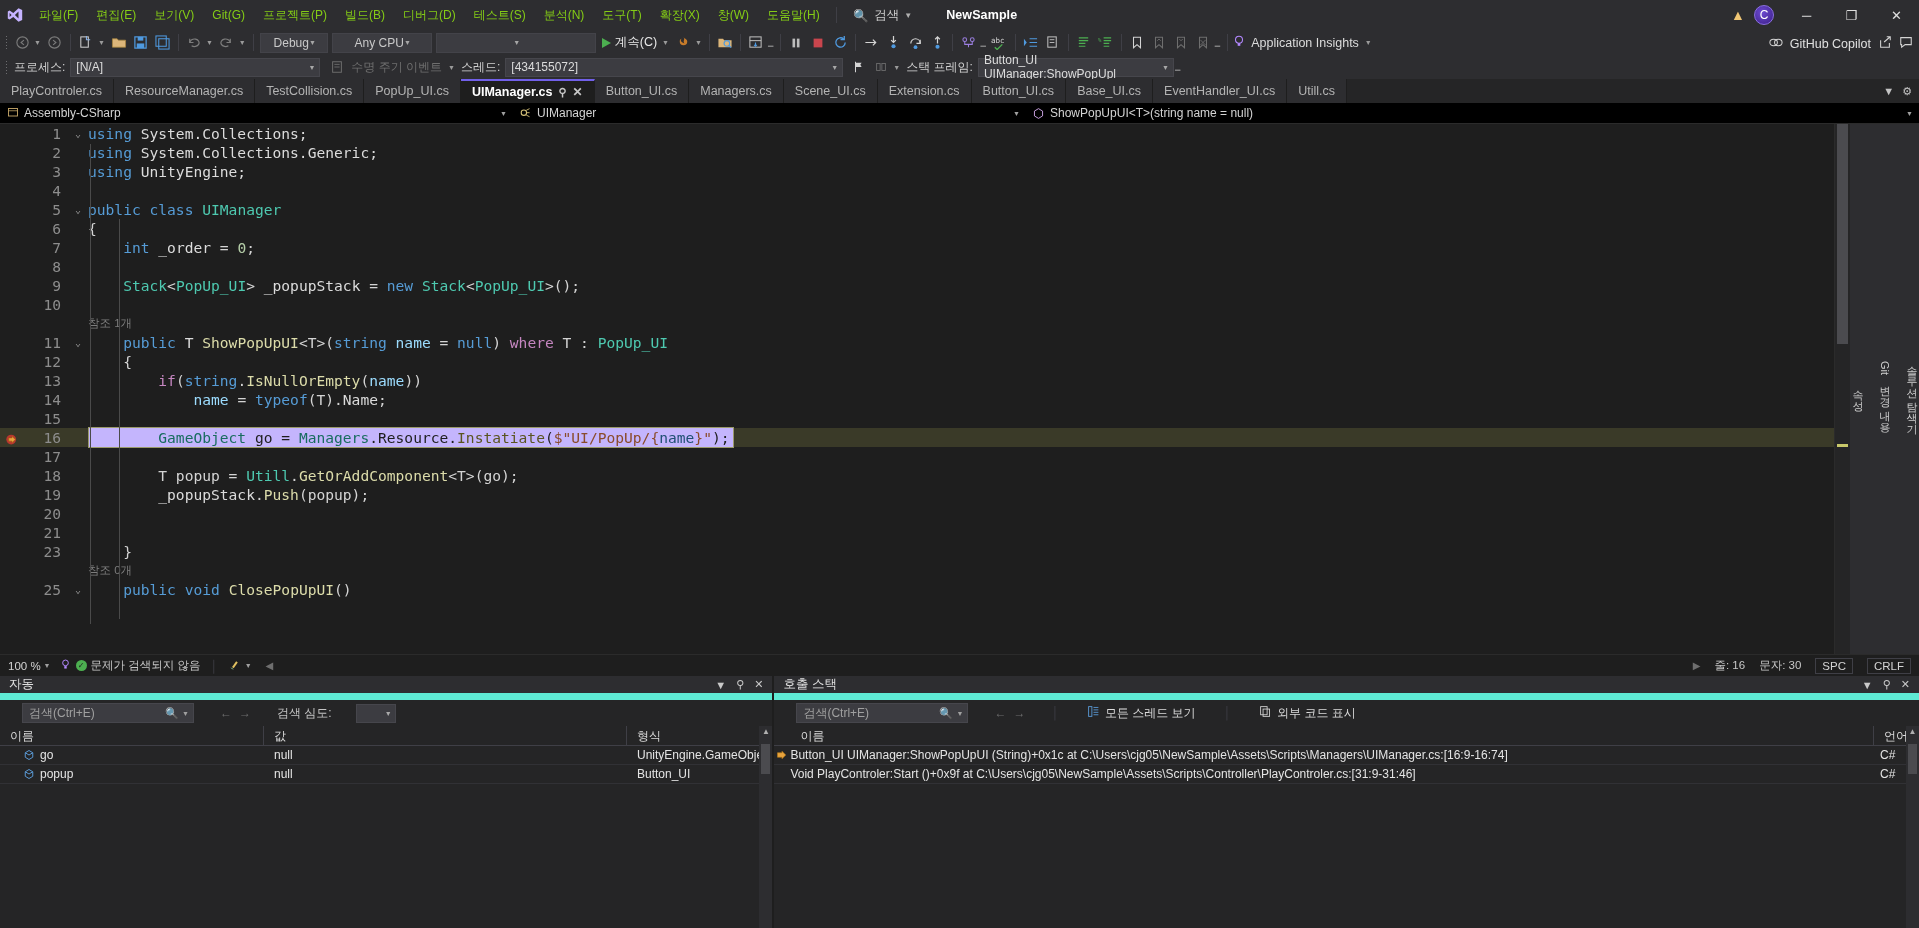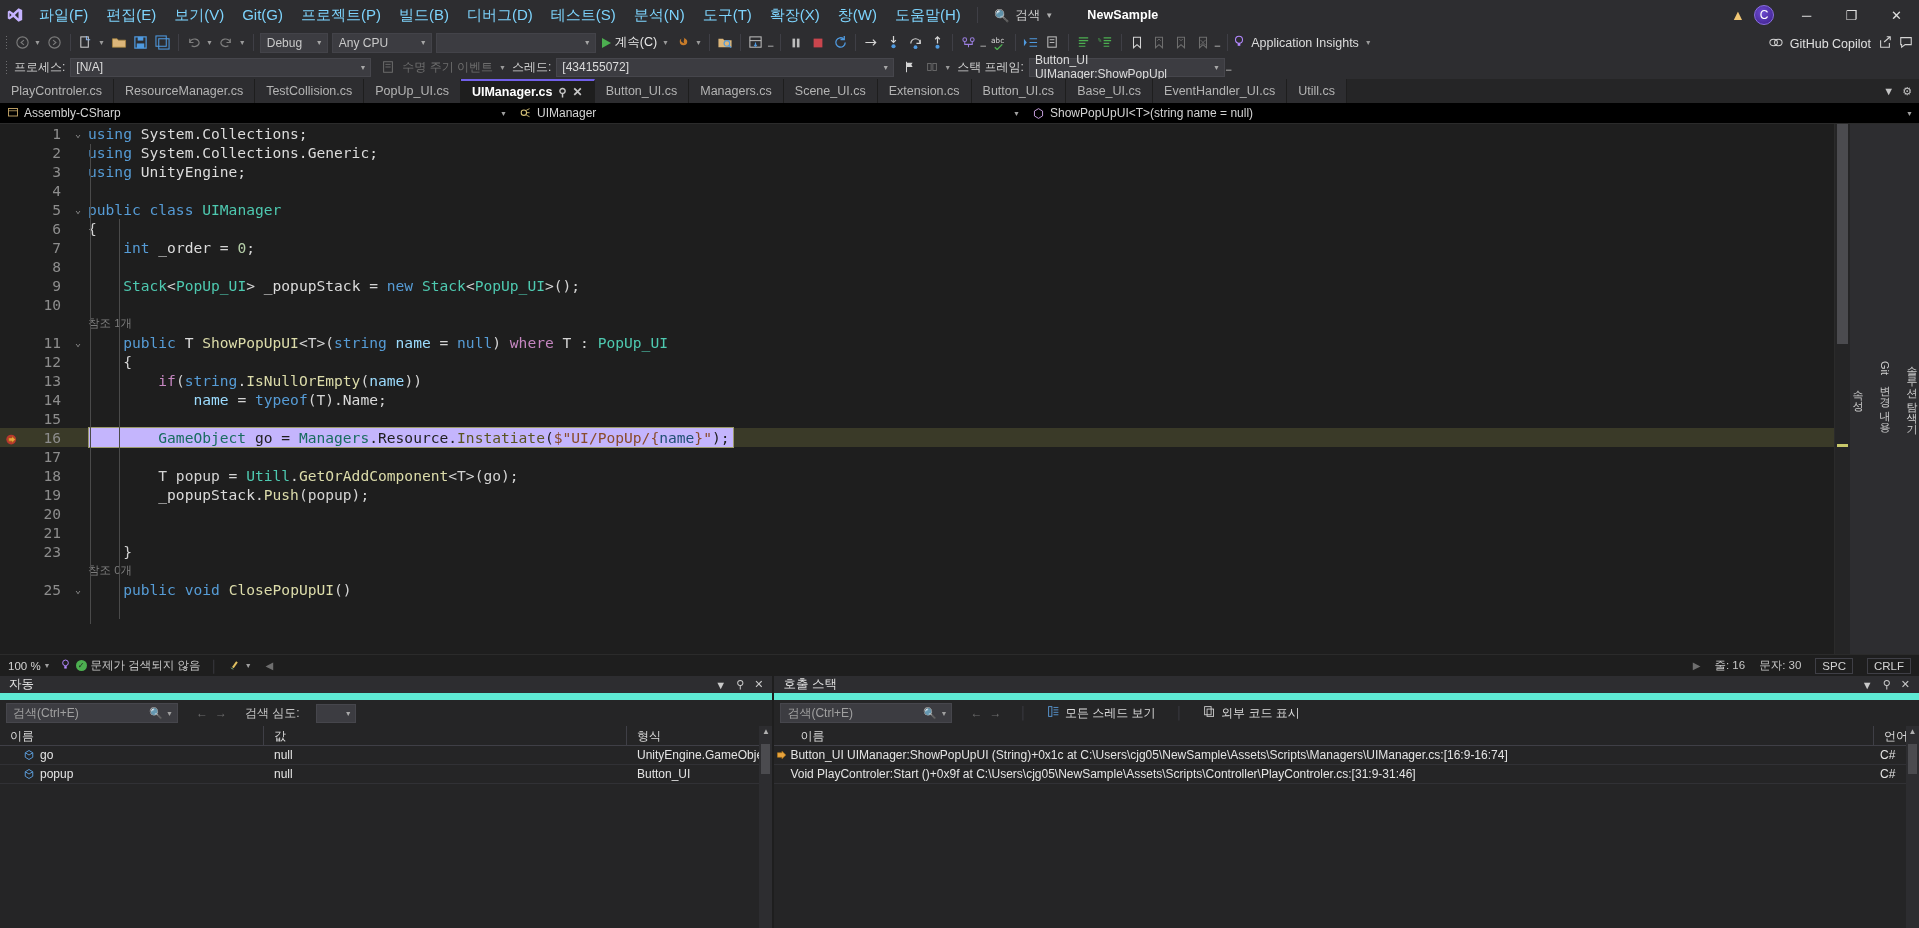--- a/index.html
+++ b/index.html
@@ -22,21 +22,21 @@
     font-size: 12.5px;
     position: relative;
   }
   .vs-logo {
     width: 30px; height: 30px; display:flex; align-items:center; justify-content:center;
   }
   .vs-logo svg { width: 16px; height: 16px; }
   .menu { display: flex; align-items: center; height: 30px; }
   .menu-item {
     padding: 0 9px; height: 30px; line-height: 30px;
-    color: #7dd3fc; font-size: 15px; cursor: default; white-space: nowrap;
+    color: #84cc16; font-size: 12px; cursor: default; white-space: nowrap;
   }
   .menu-sep { width:1px; height:16px; background:#3f3f46; margin:0 7px; }
   .tb-search {
     display:flex; align-items:center; gap:5px; padding: 0 6px; height:22px;
     color:#cfcfcf; font-size:12.5px; margin-left:4px;
   }
   .tb-search .caret { font-size:8px; color:#b0b0b0; }
   .title-text {
     margin-left: 28px;
     font-size: 12.5px; color: #ffffff; font-weight: 700;
@@ -71,21 +71,21 @@
   }
   .tbtn {
     height: 22px; min-width: 22px; display:flex; align-items:center; justify-content:center;
     color:#d6d6d6; padding: 0 2px; position:relative;
   }
   .tbtn.disabled { color:#6d6d6d; }
   .tsep { width:1px; height:17px; background:#3f3f46; margin: 0 4px; }
   .tcaret { font-size: 7px; color:#9a9a9a; padding: 0 3px 0 1px; }
   .tcombo {
     height: 20px; background: #3c3c41; border:1px solid #434349;
-    display:flex; align-items:center; justify-content:space-between;
+    display:flex; align-items:center; justify-content:center;
     color:#c9c9c9; font-size:12px; padding: 0 4px 0 6px; margin: 0 2px;
   }
   .tcombo.wide { width: 160px; }
   .tcombo.cpu { width: 100px; }
   .tcombo.dbg { width: 68px; }
   .tcombo .cv { font-size:7px; color:#a6a6a6; }
   .run-btn { display:flex; align-items:center; gap:4px; color:#e8e8e8; font-size:12.5px; padding: 0 4px; height:22px; }
   .run-tri { width:0;height:0;border-left:9px solid #4caf50;border-top:5.5px solid transparent;border-bottom:5.5px solid transparent; }
   .ai-right {
     position:absolute; right: 6px; top:1px; height:25px; display:flex; align-items:center; gap:7px;
@@ -99,21 +99,21 @@
     display:flex; align-items:center; font-size:12px; padding-left:2px;
     position:relative;
   }
   .dbg-label { color:#d0d0d0; font-size:12px; padding: 0 5px 0 3px; white-space:nowrap; }
   .dbg-combo {
     height:19px; background:#3c3c41; border:1px solid #46464c;
     display:flex; align-items:center; justify-content:space-between;
     padding: 0 4px 0 5px; color:#dcdcdc; font-size:12px;
   }
   .dbg-combo .cv { font-size:7px; color:#a8a8a8; }
-  .dbg-combo.proc { width: 301px; }
+  .dbg-combo.proc { width: 250px; }
   .dbg-combo.thread { width: 338px; }
   .dbg-combo.frame { width: 196px; }
   .dis { color:#6e6e6e; }
 
   
   .tabstrip {
     height: 24px; flex: 0 0 24px; background:#252526;
     display:flex; align-items:flex-end; position:relative; overflow:hidden;
   }
   .tab {
@@ -232,21 +232,21 @@
   .bottom { flex: 0 0 252px; display:flex; background:#252526; }
   .panel { display:flex; flex-direction:column; background:#252526; }
   .panel.autos { flex: 0 0 772px; border-right: 2px solid #1e1e1e; }
   .panel.callstack { flex: 1 1 auto; }
   .panel-head {
     height: 24px; display:flex; align-items:center; background:#2d2d30;
     font-size:12.5px; color:#e0e0e0; padding-left:9px; border-bottom:7px solid #5eead4;
   }
   .panel-head .ph-right { margin-left:auto; display:flex; align-items:center; gap:10px; padding-right:9px; color:#c9c9c9; font-size:11px; }
   .panel-tools {
-    height: 26px; display:flex; align-items:center; gap:16px; padding-left:6px;
+    height: 26px; display:flex; align-items:center; gap:24px; padding-left:22px;
     background:#252526; font-size:12px; color:#c0c0c0;
   }
   .psearch {
     width: 172px; height:20px; background:#3c3c41; border:1px solid #46464c;
     display:flex; align-items:center; padding: 0 4px 0 6px;
     color:#a0a0a0; font-size:12px;
   }
   .psearch .ico { margin-left:auto; color:#d0d0d0; font-size:11px; }
   .arrows { display:flex; gap:7px; color:#6e6e6e; font-size:12px; padding: 0 2px; }
   .depth-label { color:#c4c4c4; font-size:12px; }

